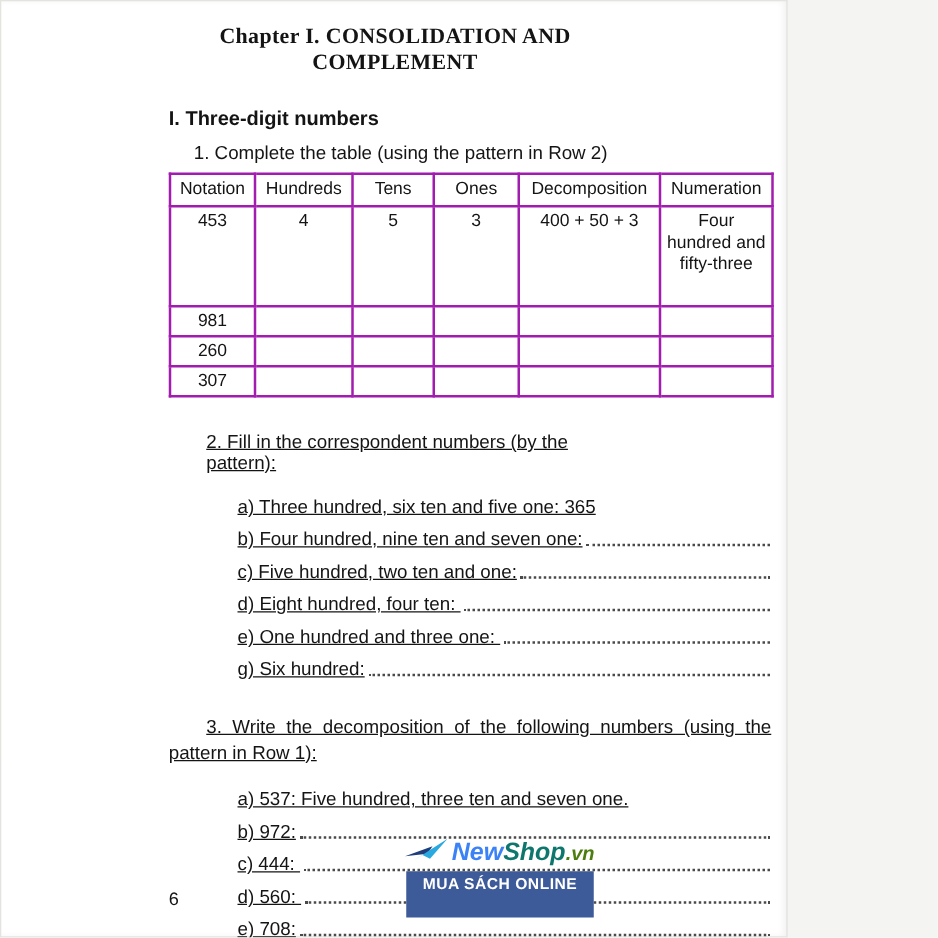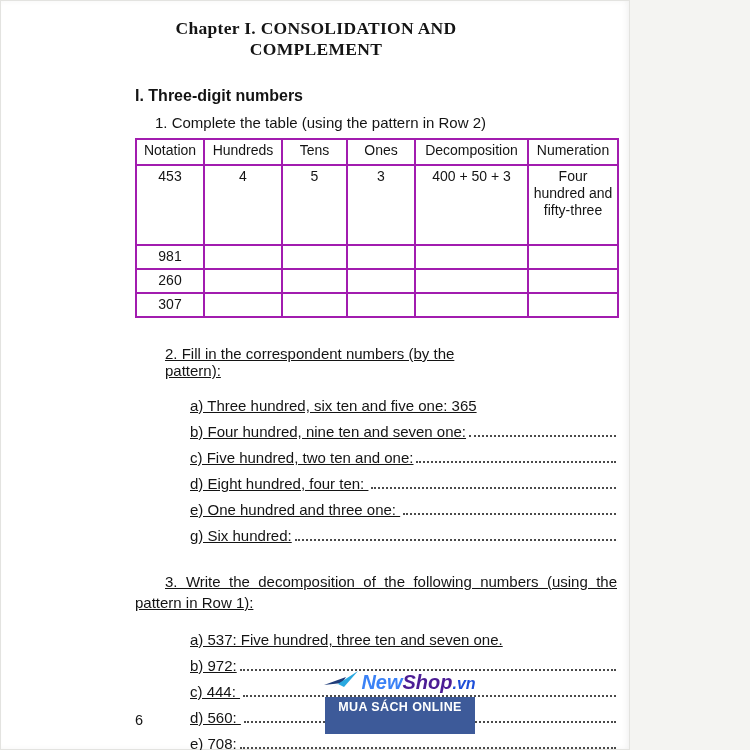--- a/index.html
+++ b/index.html
@@ -105,22 +105,22 @@
     margin-bottom:2px;
   }
   .logo-text{
     font-style:italic;
     font-weight:bold;
     font-size:20px;
     line-height:22px;
     white-space:nowrap;
   }
   .logo-new{color:#3b82f6;}
-  .logo-shop{color:#4c1d95;}
-  .logo-vn{color:#1d4ed8;font-size:16px;}
+  .logo-shop{color:#0f766e;}
+  .logo-vn{color:#4d7c0f;font-size:16px;}
   .logo-arrow{margin-right:3px;margin-bottom:6px;}
   .badge{
     background:#3d5a99;
     color:#ffffff;
     font-size:12.5px;
     font-weight:bold;
     letter-spacing:.4px;
     padding:3px 0 20px 0;
     width:150px;
     margin:0 auto;

